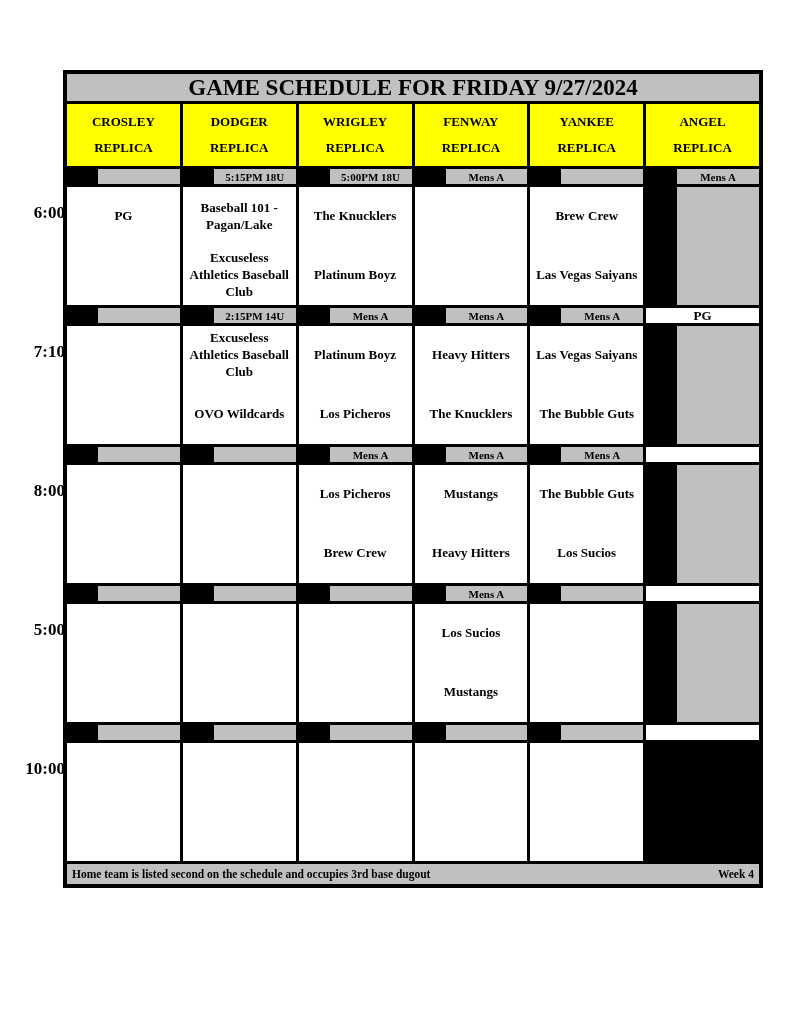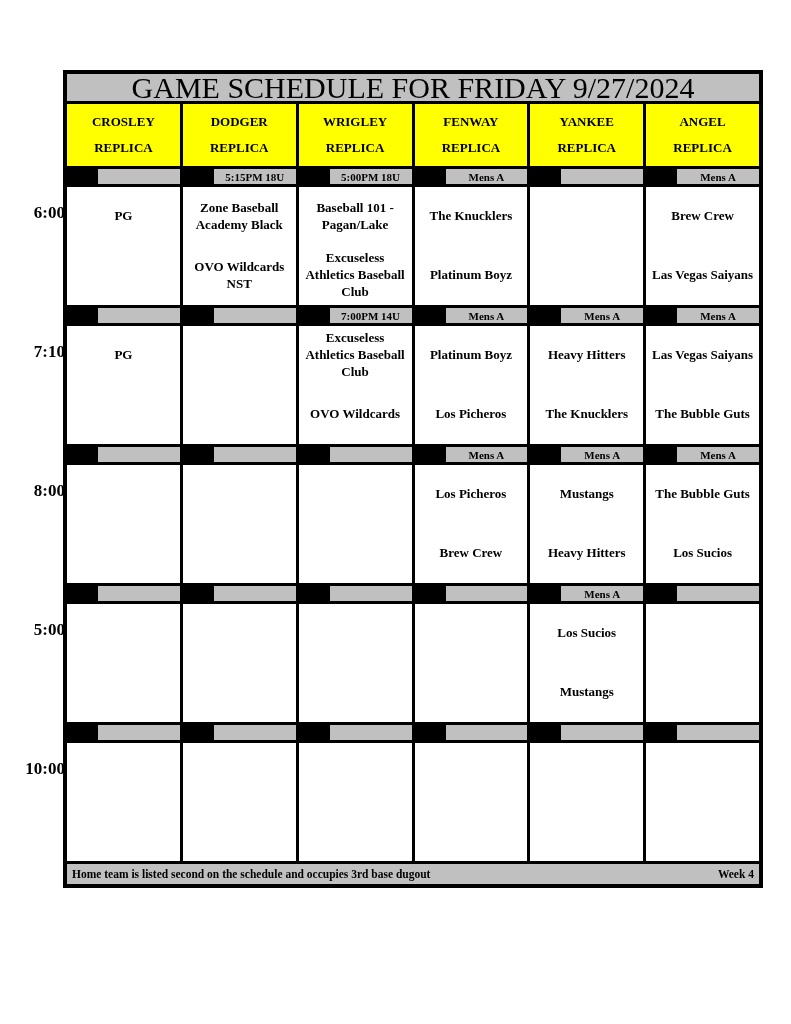--- a/index.html
+++ b/index.html
@@ -32,22 +32,22 @@
     background: var(--border);
     border: 4px solid var(--border);
   }
 
   .title-bar {
     grid-column: 1 / -1;
     background: var(--title-bar);
     display: flex;
     align-items: center;
     justify-content: center;
-    font-weight: normal;
-    font-size: 30px;
+    font-weight: bold;
+    font-size: 23px;
     letter-spacing: 0px;
     white-space: nowrap;
   }
 
   .hdr {
     background: var(--field-header);
     display: flex;
     flex-direction: column;
     align-items: center;
     justify-content: space-around;
@@ -159,43 +159,39 @@
     <div class="tag">5:00PM 18U</div>
     <div class="tag">Mens A</div>
     <div class="tag"></div>
     <div class="tag">Mens A</div>
 
     <div class="cell">
       <div class="team">PG</div>
       <div class="team"></div>
     </div>
     <div class="cell">
-      <div class="team">Zone Baseball Academy Black</div>
-      <div class="team">OVO Wildcards NST</div>
-    </div>
-    <div class="cell">
       <div class="team">Baseball 101 - Pagan/Lake</div>
       <div class="team">Excuseless Athletics Baseball Club</div>
     </div>
     <div class="cell">
       <div class="team">The Knucklers</div>
       <div class="team">Platinum Boyz</div>
     </div>
     <div class="cell">
       <div class="team"></div>
       <div class="team"></div>
     </div>
     <div class="cell">
       <div class="team">Brew Crew</div>
       <div class="team">Las Vegas Saiyans</div>
     </div>
 
     <div class="tag"></div>
     <div class="tag"></div>
-    <div class="tag">7:00PM 14U</div>
+    <div class="tag">2:15PM 14U</div>
     <div class="tag">Mens A</div>
     <div class="tag">Mens A</div>
     <div class="tag">Mens A</div>
 
     <div class="cell">
       <div class="team">PG</div>
       <div class="team"></div>
     </div>
     <div class="cell">
       <div class="team"></div>

